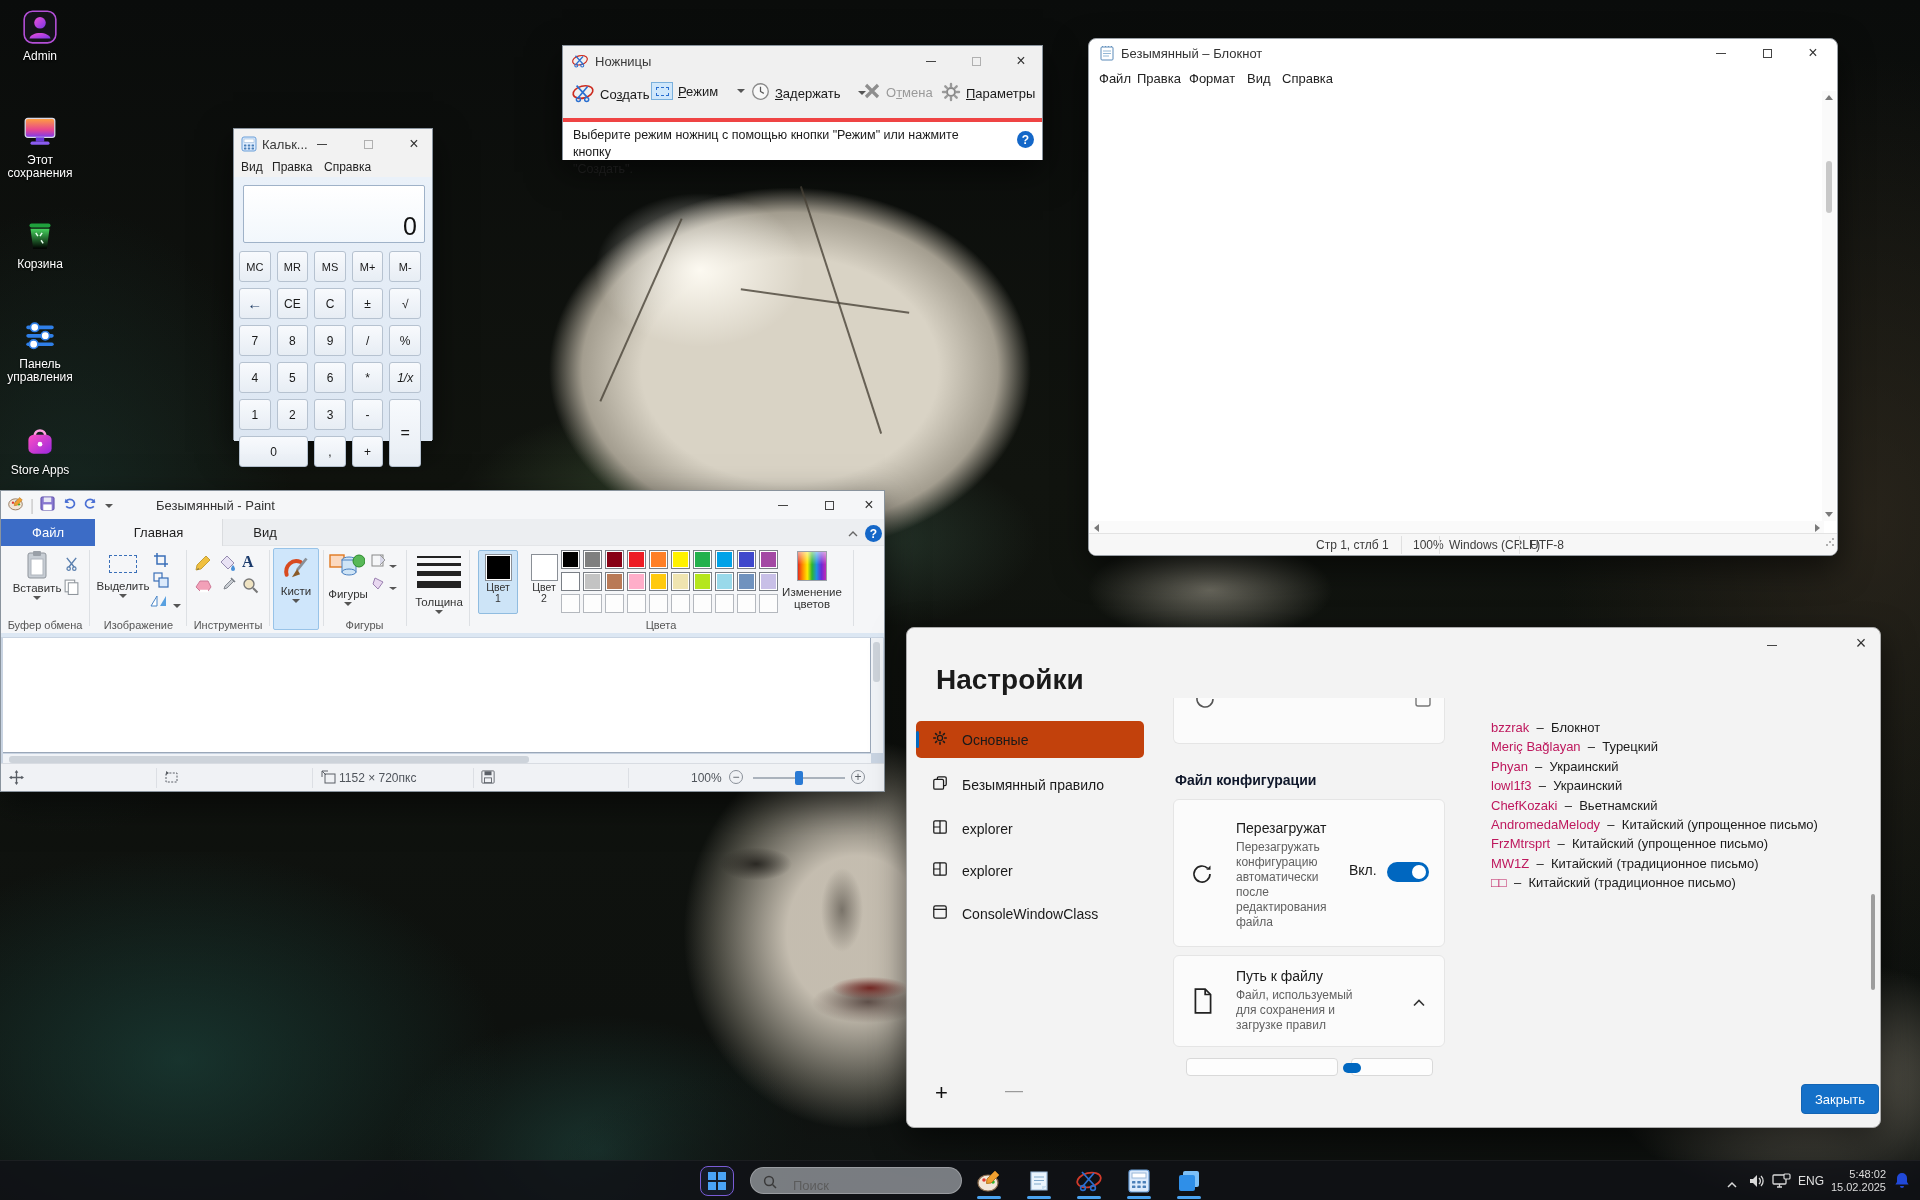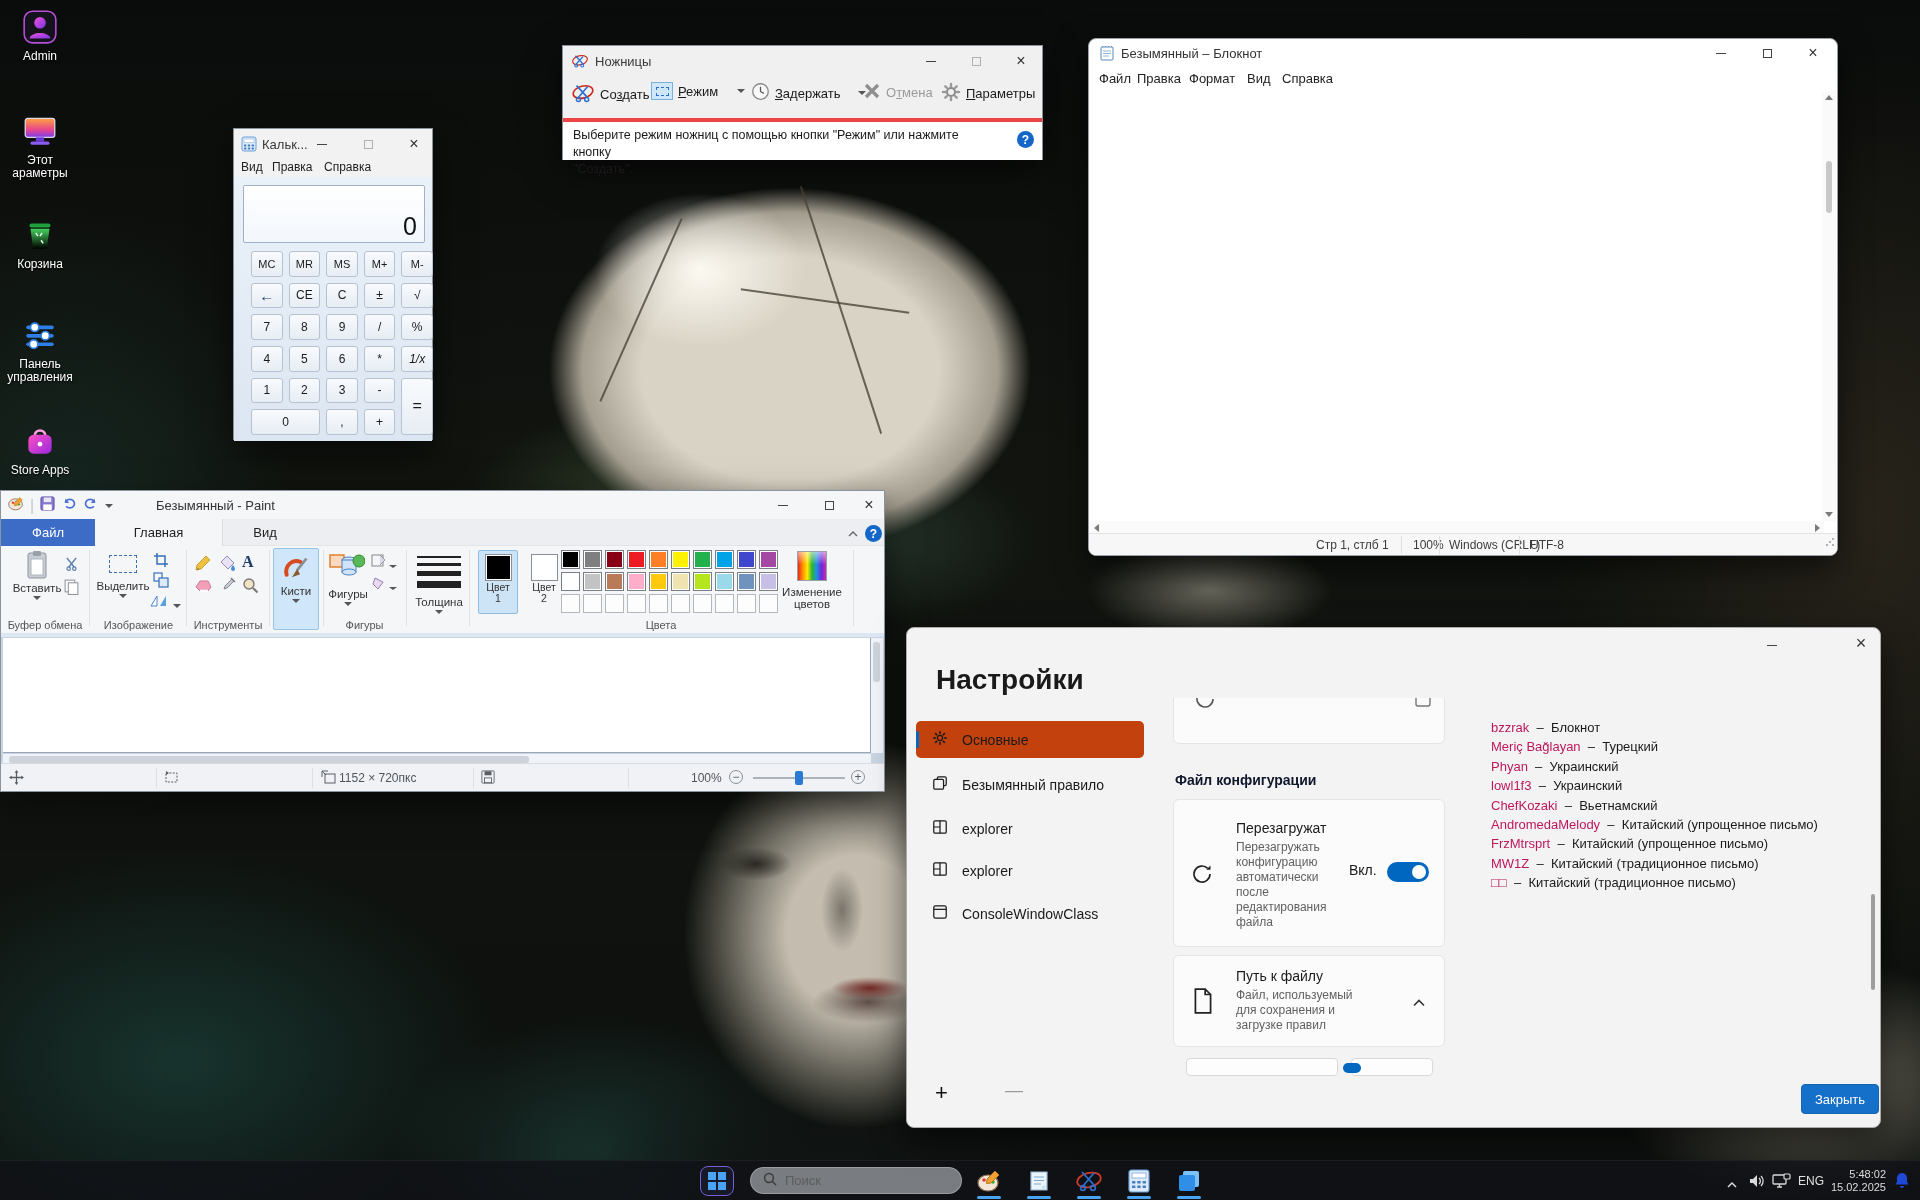--- a/index.html
+++ b/index.html
@@ -62,21 +62,21 @@
  font-size:12px;font-weight:bold;display:flex;align-items:center;justify-content:center}
 
 
 .win-calc{left:233px;top:128px;width:200px;height:312px;background:#f2f2f2;border:1px solid #8a949e}
 .ca-title{position:absolute;left:28px;top:8px;font-size:13px;color:#3a3a3a}
 .ca-menu{position:absolute;left:0;top:30px;width:100%;height:18px;font-size:12px;color:#222}
 .ca-menu span{position:absolute;top:1px}
 .ca-body{position:absolute;left:0;top:48px;width:100%;height:264px;background:linear-gradient(#eaf1f9,#dce6f2)}
 .ca-display{position:absolute;left:9px;top:8px;width:182px;height:58px;background:linear-gradient(#fff,#f2f7fc);
  border:1px solid #9fb2c8;border-radius:2px;font-size:25px;color:#111;text-align:right;padding:26px 7px 0 0}
-.ca-grid{position:absolute;left:17px;top:74px;width:182px;height:184px;display:grid;
+.ca-grid{position:absolute;left:5px;top:74px;width:182px;height:216px;display:grid;
  grid-template-columns:repeat(5,1fr);grid-template-rows:repeat(6,1fr);gap:6px}
 .cbtn{background:linear-gradient(#f8fafd,#e7edf4);border:1px solid #b6c2d0;border-radius:3px;
  display:flex;align-items:center;justify-content:center;font-size:12px;color:#1a1a1a}
 .cbtn.eq{grid-column:5;grid-row:5/7;font-size:16px}
 .cbtn.zero{grid-column:1/3}
 .cbtn.arr{font-size:15px;color:#1f3b63}
 
 
 .win-notepad{left:1088px;top:38px;width:750px;height:518px;background:#fff;border:1px solid #9aa0a6;border-radius:8px;overflow:hidden}
 .np-title{position:absolute;left:32px;top:7px;font-size:13px;color:#333}
@@ -158,21 +158,21 @@
 .st-scroll{position:absolute;left:964px;top:266px;width:4px;height:96px;border-radius:2px;background:#9d9d9d}
 .partrect{position:absolute;height:18px;background:#fdfdfd;border:1px solid #d9d9d9;border-radius:4px}
 
 
 .taskbar{position:absolute;left:0;top:1160px;width:1920px;height:40px;background:rgba(16,18,23,.8);border-top:1px solid rgba(255,255,255,.05)}
 .tb-start{position:absolute;left:700px;top:5px;width:34px;height:30px;border-radius:8px;background:#151a26;border:1px solid #7a5cd6;
  display:flex;align-items:center;justify-content:center}
 .winlogo{display:grid;grid-template-columns:8px 8px;grid-auto-rows:8px;gap:2px}
 .winlogo i{background:#4aa3f5;display:block}
 .tb-search{position:absolute;left:750px;top:6px;width:212px;height:27px;border-radius:14px;background:rgba(208,213,219,.55);
- border:1px solid rgba(255,255,255,.25);display:flex;align-items:center;padding-left:12px;gap:8px}
+ border:1px solid rgba(255,255,255,.25);display:flex;align-items:flex-end;padding-left:12px;gap:16px}
 .tb-search input{border:none;outline:none;background:transparent;font-size:13px;color:#3f3f3f;width:150px;font-family:"Liberation Sans",sans-serif}
 .tb-search input::placeholder{color:#5c5c5c}
 .tb-icon{position:absolute;top:7px;width:26px;height:26px}
 .runbar{position:absolute;top:35px;width:24px;height:3px;border-radius:2px;background:#4aa3f0}
 .tray-eng{position:absolute;left:1798px;top:13px;font-size:12px;color:#e0e0e0}
 .tray-clock{position:absolute;left:1824px;top:7px;width:62px;text-align:right;font-size:11px;line-height:13px;color:#dcdcdc}
 </style>
 </head>
 <body>
 
@@ -208,21 +208,21 @@
               <stop offset="0" stop-color="#ffa23d"></stop>
               <stop offset=".6" stop-color="#e8458f"></stop>
               <stop offset="1" stop-color="#7b3bf0"></stop>
             </linearGradient>
           </defs>
           <rect x="4" y="6" width="28" height="18" rx="2.5" fill="url(#gcmp)" stroke="#d9d9e8" stroke-width="1.2"></rect>
           <rect x="14" y="24" width="8" height="4" fill="#6a37d8"></rect>
           <rect x="9" y="28" width="18" height="3" rx="1.5" fill="#8a5cf0"></rect>
         </svg>
     </div>
-    <div class="lbl">Этот араметры</div>
+    <div class="lbl">Этот сохранения</div>
   </div>
   <div class="dicon" style="top:216px">
     <div class="img">
       <svg width="38" height="38" viewBox="0 0 36 36">
           <defs>
             <linearGradient id="gbin" x1="0" y1="0" x2="0" y2="1">
               <stop offset="0" stop-color="#46d45e"></stop>
               <stop offset="1" stop-color="#12шв 8a30"></stop>
               <stop offset="1" stop-color="#128a30"></stop>
             </linearGradient>

